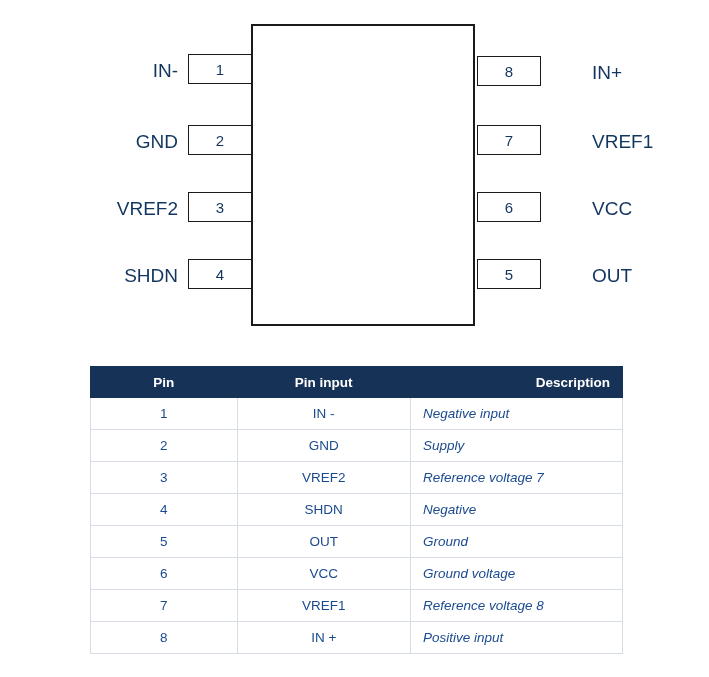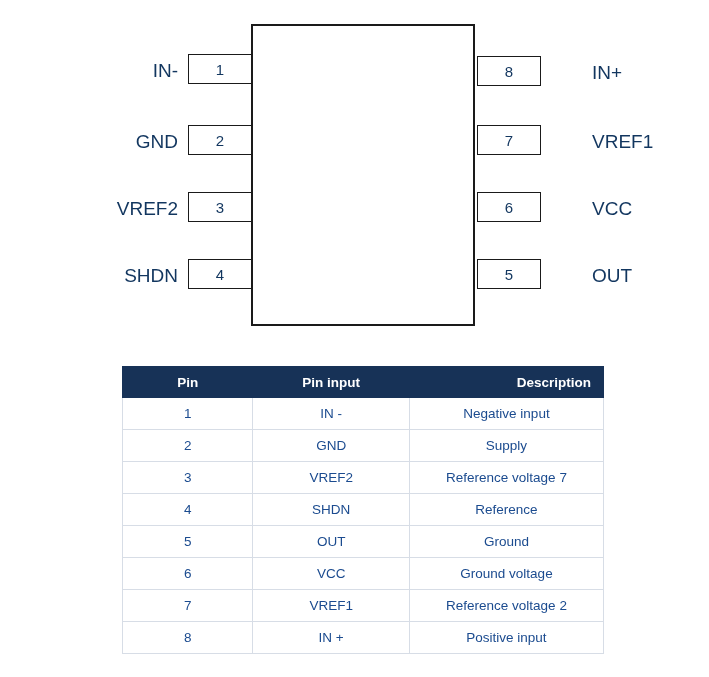--- a/index.html
+++ b/index.html
@@ -69,23 +69,22 @@
 
   
   #pin-table-wrap {
     position: absolute;
     left: 90px;
     top: 366px;
     width: 543px;
   }
   table.pin-table {
     border-collapse: collapse;
-    width: 482px;
+    width: 533px;
     font-size: 13.5px;
-    margin-left: 32px;
   }
   table.pin-table th {
     background: #173257;
     color: #ffffff;
     font-size: 13.5px;
     font-weight: bold;
     height: 30px;
     border: 1px solid #173257;
     padding: 0 12px;
   }
@@ -101,21 +100,22 @@
     border: 1px solid #d7dde6;
     color: #1b4b8f;
     padding: 0 12px;
     background: #ffffff;
   }
   table.pin-table td.c-pin,
   table.pin-table td.c-name {
     text-align: center;
   }
   table.pin-table td.c-desc {
-    text-align: center;
+    text-align: left;
+    font-style: italic;
   }
   .col-pin  { width: 150px; }
   .col-name { width: 177px; }
   .col-desc { width: 216px; }
 </style>
 </head>
 <body>
 
 <div id="pinout">
   <div class="chip-body"></div>
@@ -167,36 +167,36 @@
           <td class="c-desc">Supply</td>
         </tr>
         <tr>
           <td class="c-pin">3</td>
           <td class="c-name">VREF2</td>
           <td class="c-desc">Reference voltage 7</td>
         </tr>
         <tr>
           <td class="c-pin">4</td>
           <td class="c-name">SHDN</td>
-          <td class="c-desc">Reference</td>
+          <td class="c-desc">Negative</td>
         </tr>
         <tr>
           <td class="c-pin">5</td>
           <td class="c-name">OUT</td>
           <td class="c-desc">Ground</td>
         </tr>
         <tr>
           <td class="c-pin">6</td>
           <td class="c-name">VCC</td>
           <td class="c-desc">Ground voltage</td>
         </tr>
         <tr>
           <td class="c-pin">7</td>
           <td class="c-name">VREF1</td>
-          <td class="c-desc">Reference voltage 2</td>
+          <td class="c-desc">Reference voltage 8</td>
         </tr>
         <tr>
           <td class="c-pin">8</td>
           <td class="c-name">IN +</td>
           <td class="c-desc">Positive input</td>
         </tr>
       </tbody>
   </table>
 </div>
 

